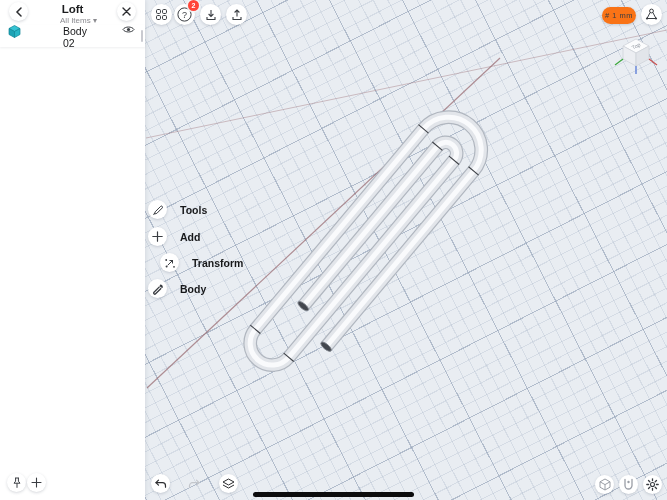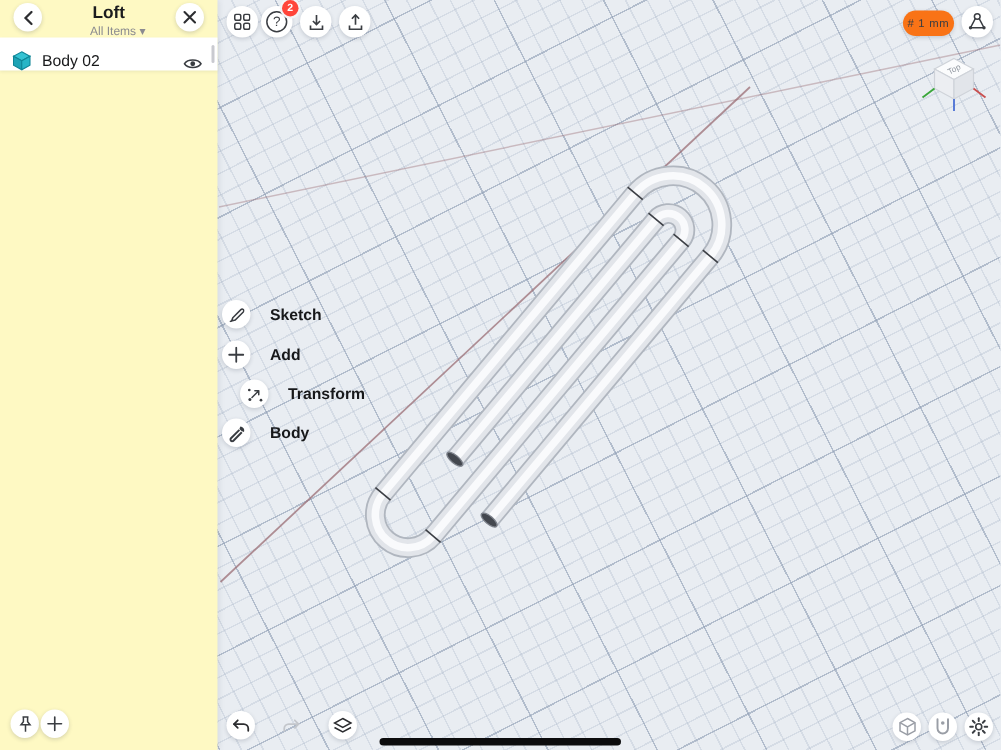--- a/index.html
+++ b/index.html
@@ -14,29 +14,29 @@
       repeating-linear-gradient(63deg,  rgba(168,181,200,0.30) 0 1px, transparent 1px 13px),
       repeating-linear-gradient(153deg, rgba(168,181,200,0.30) 0 1px, transparent 1px 13px);}
   .scene{position:absolute;inset:0;}
   
   .cbtn{position:absolute;background:#ffffff;border-radius:50%;
         box-shadow:0 1px 3px rgba(30,40,60,0.18);display:flex;align-items:center;
         justify-content:center;cursor:pointer;}
   .r21{width:21px;height:21px;}
   .r19{width:19px;height:19px;}
   
-  .panel{position:absolute;left:0;top:0;width:145px;height:500px;background:#fef9c3;
+  .panel{position:absolute;left:0;top:0;width:145px;height:500px;background:#ffffff;
          box-shadow:1px 0 4px rgba(40,50,70,0.10);}
   .panel-header{position:relative;height:25px;}
   .panel-title{position:absolute;left:0;right:0;top:3px;text-align:center;
                font-size:11.5px;font-weight:bold;color:#1b1c1e;}
   .panel-sub{position:absolute;left:0;right:0;top:16px;text-align:center;
              font-size:8px;color:#8b8b90;padding-left:12px;}
   .row{position:absolute;left:0;top:25px;width:145px;height:22px;background:#ffffff;
-       display:flex;align-items:flex-end;box-shadow:0 1px 2px rgba(40,50,70,0.08);}
+       display:flex;align-items:flex-start;box-shadow:0 1px 2px rgba(40,50,70,0.08);gap:35px;}
   .row-label{font-size:10.5px;color:#17181a;margin-left:7px;flex:1;}
   .handle{position:absolute;right:2px;top:5px;width:2px;height:12px;border-radius:1px;
           background:#c9cad0;}
   
   .menu-item{position:absolute;display:flex;align-items:center;cursor:pointer;}
   .menu-item .cbtn{position:relative;}
   .menu-label{margin-left:13px;font-size:10.5px;font-weight:600;color:#17181a;}
   
   .pill{position:absolute;background:#f97316;border-radius:9px;
         box-shadow:0 1px 3px rgba(30,40,60,0.18);display:flex;align-items:center;
@@ -162,21 +162,21 @@
   </div>
 </div>
 
 <div class="menu-item" style="left:148px;top:200px;">
   <div class="cbtn" style="width:19px;height:19px;position:relative;">
     <svg width="11" height="11" viewBox="0 0 11 11">
       <path d="M3.2 7.8 L8.6 2.4 a1.1 1.1 0 0 1 1.6 1.6 L4.8 9.4 L2.4 10 Z" fill="none" stroke="#3a3d42" stroke-width="1"></path>
       <path d="M1.2 10.4 L2.4 10" stroke="#3a3d42" stroke-width="1"></path>
     </svg>
   </div>
-  <span class="menu-label">Sketch</span>
+  <span class="menu-label">Tools</span>
 </div>
 <div class="menu-item" style="left:148px;top:227px;">
   <div class="cbtn" style="width:19px;height:19px;position:relative;">
     <svg width="11" height="11" viewBox="0 0 11 11">
       <path d="M5.5 0.8 V10.2 M0.8 5.5 H10.2" stroke="#3a3d42" stroke-width="1.2" stroke-linecap="round"></path>
     </svg>
   </div>
   <span class="menu-label">Add</span>
 </div>
 <div class="menu-item" style="left:160px;top:253px;">

